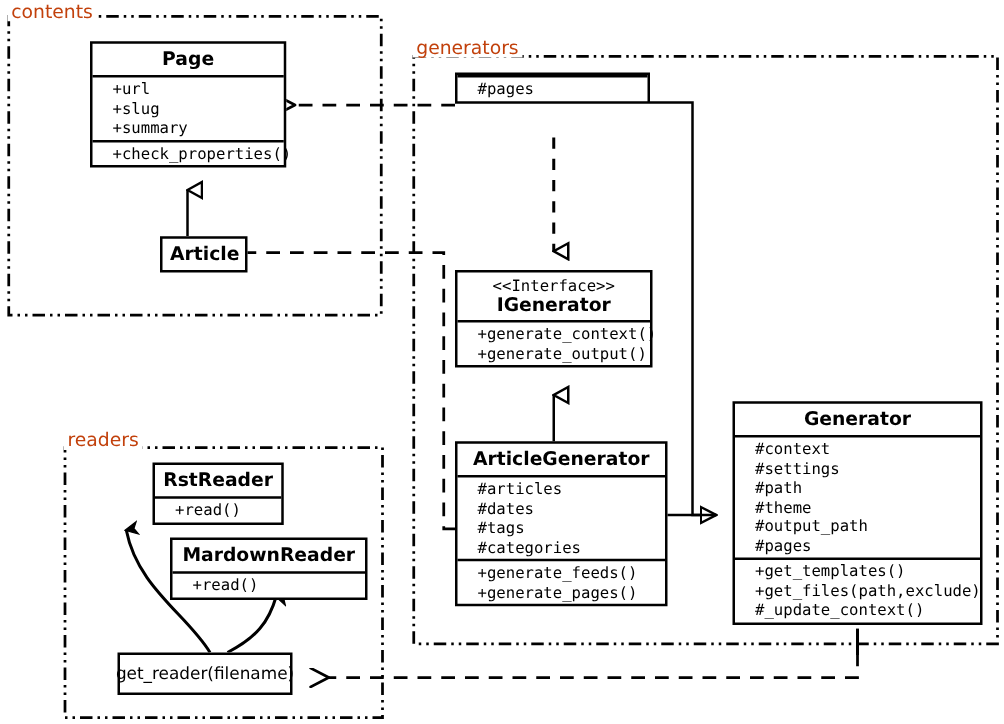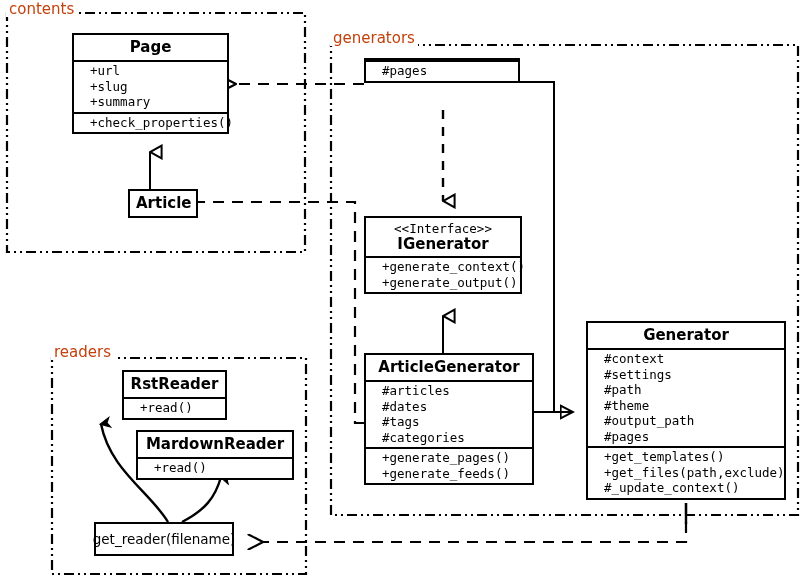--- a/index.html
+++ b/index.html
@@ -139,22 +139,22 @@
 
   <div class="cls" style="left:364px;top:353px;width:170px;">
     <div class="name">ArticleGenerator</div>
     <div class="sec">
       <div>#articles</div>
       <div>#dates</div>
       <div>#tags</div>
       <div>#categories</div>
     </div>
     <div class="sec">
+      <div>+generate_feeds()</div>
       <div>+generate_pages()</div>
-      <div>+generate_feeds()</div>
     </div>
   </div>
 
   <div class="cls" style="left:586px;top:321px;width:200px;">
     <div class="name">Generator</div>
     <div class="sec">
       <div>#context</div>
       <div>#settings</div>
       <div>#path</div>
       <div>#theme</div>

